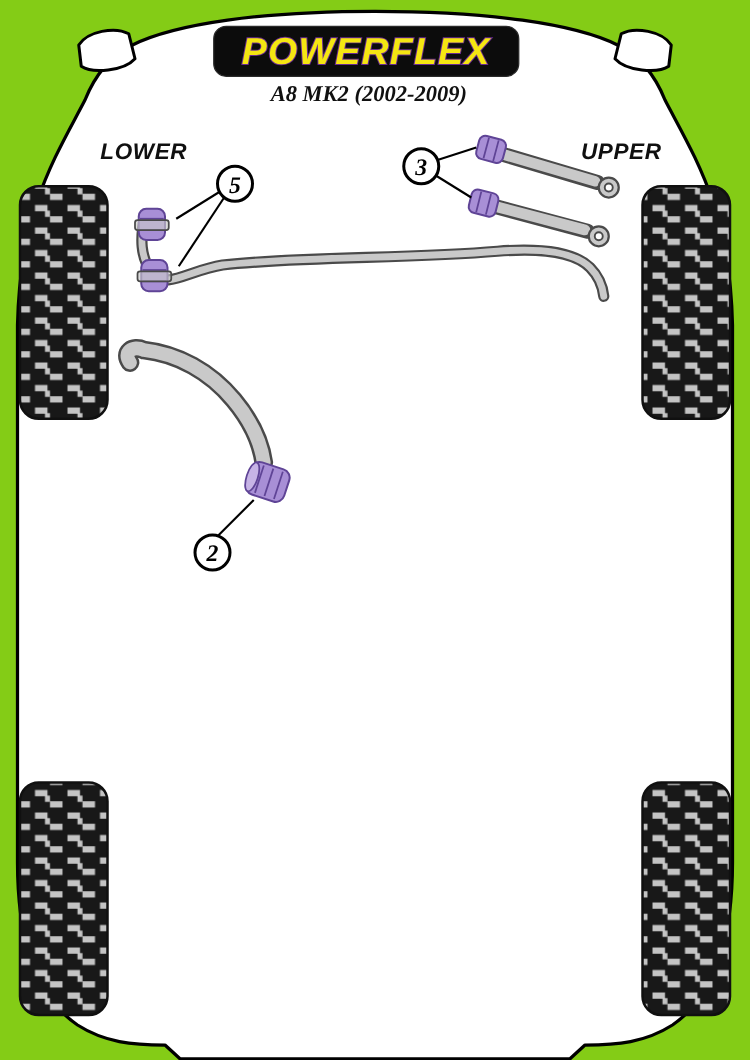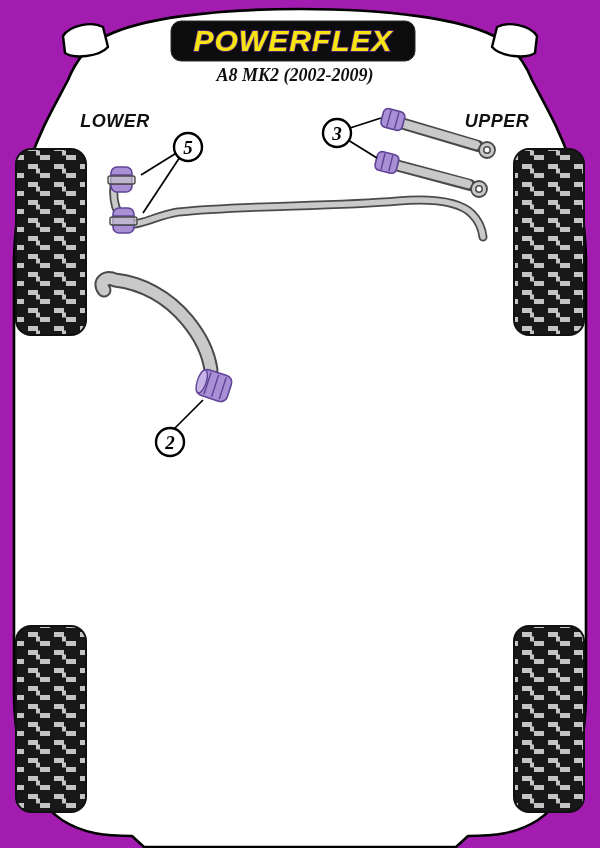--- a/index.html
+++ b/index.html
@@ -1,17 +1,17 @@
 <!DOCTYPE html>
 <html style="--brand-yellow: #F5E612; --brand-purple: #6A2C91; --logo-bg: #0C0C0C; --part-gray: #C9C9C9; --part-outline: #4A4A4A; --bushing-purple: #A88FD6; --bushing-dark: #5F4496; --tire-dark: #181818; --tread-light: #D8D8D8; --outline: #000000;"><head>
 <meta charset="utf-8">
 <style>
   html,body { margin:0; padding:0; background:#ffffff; }
   .stage {
-    position:relative; width:600px; height:848px; background:#a21caf;
+    position:relative; width:600px; height:848px; background:#84cc16;
     font-family:"Liberation Sans", sans-serif; overflow:hidden;
   }
   svg { display:block; }
   text { user-select:none; }
 
   .body-outline { fill:#ffffff; stroke:var(--outline,#000); stroke-width:2.6; stroke-linejoin:round; }
   .mirror { fill:#ffffff; stroke:var(--outline,#000); stroke-width:2.4; stroke-linejoin:round; }
 
   .tire { stroke:#101010; stroke-width:2; }
   .tire-bg { fill:var(--tire-dark,#181818); }

